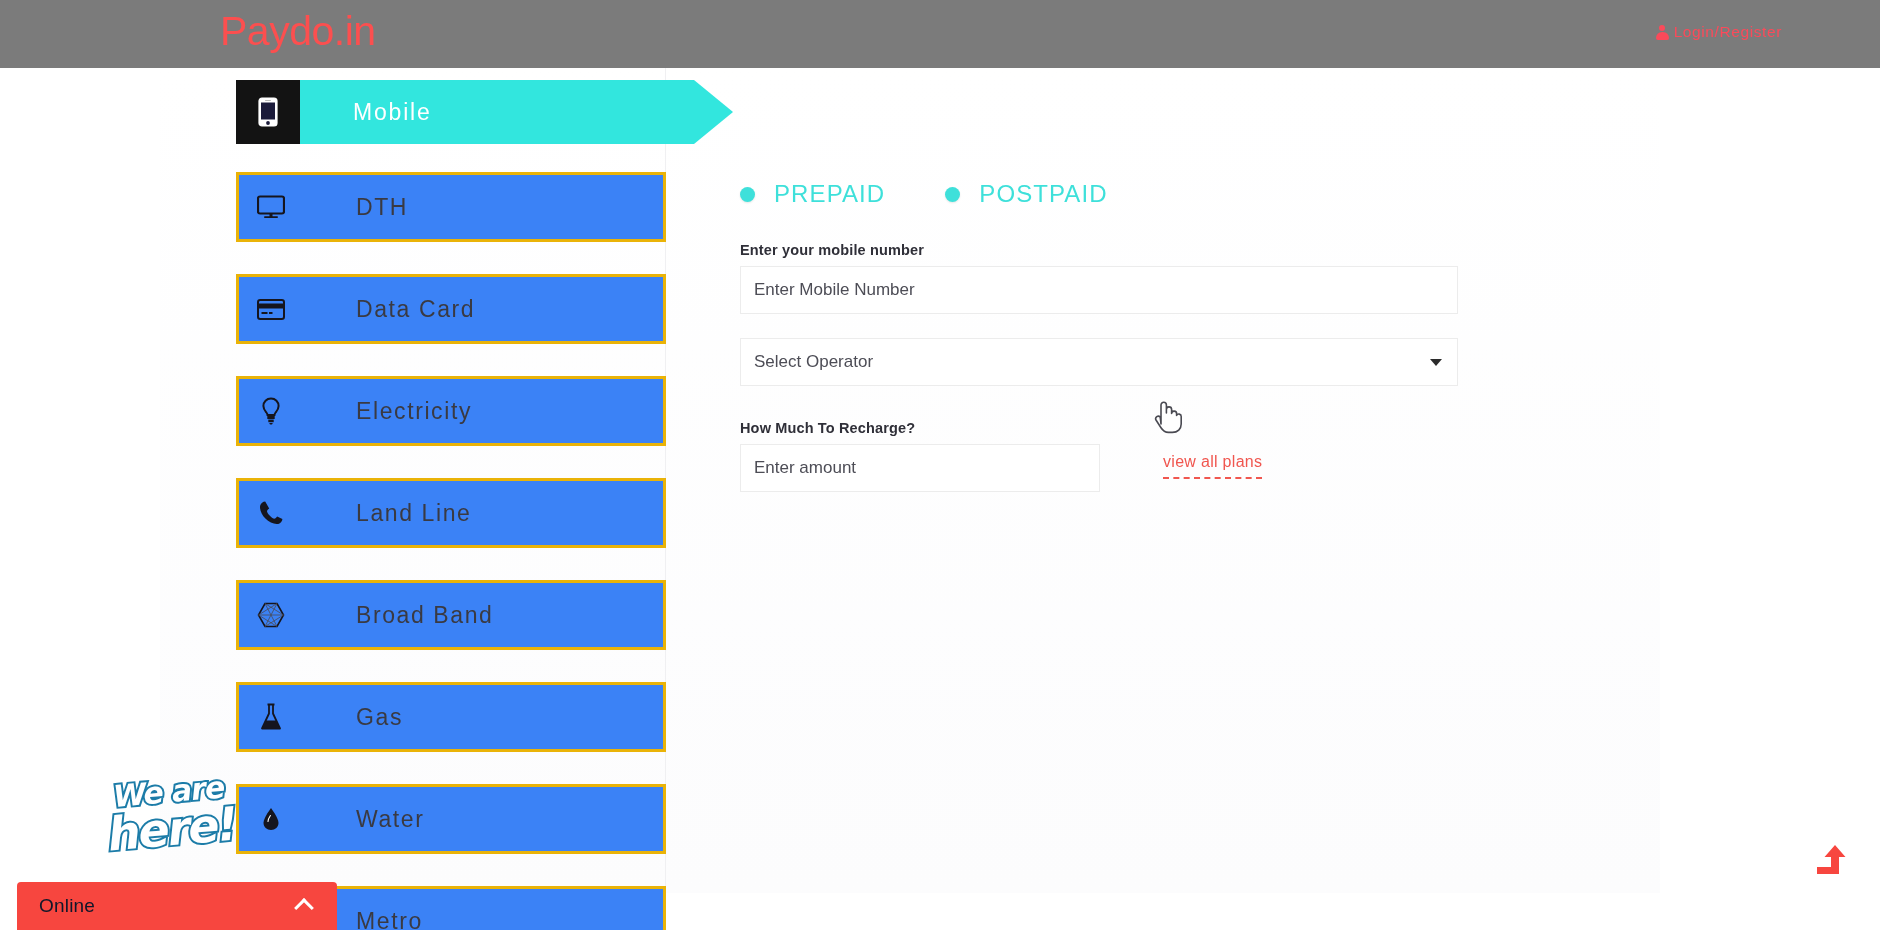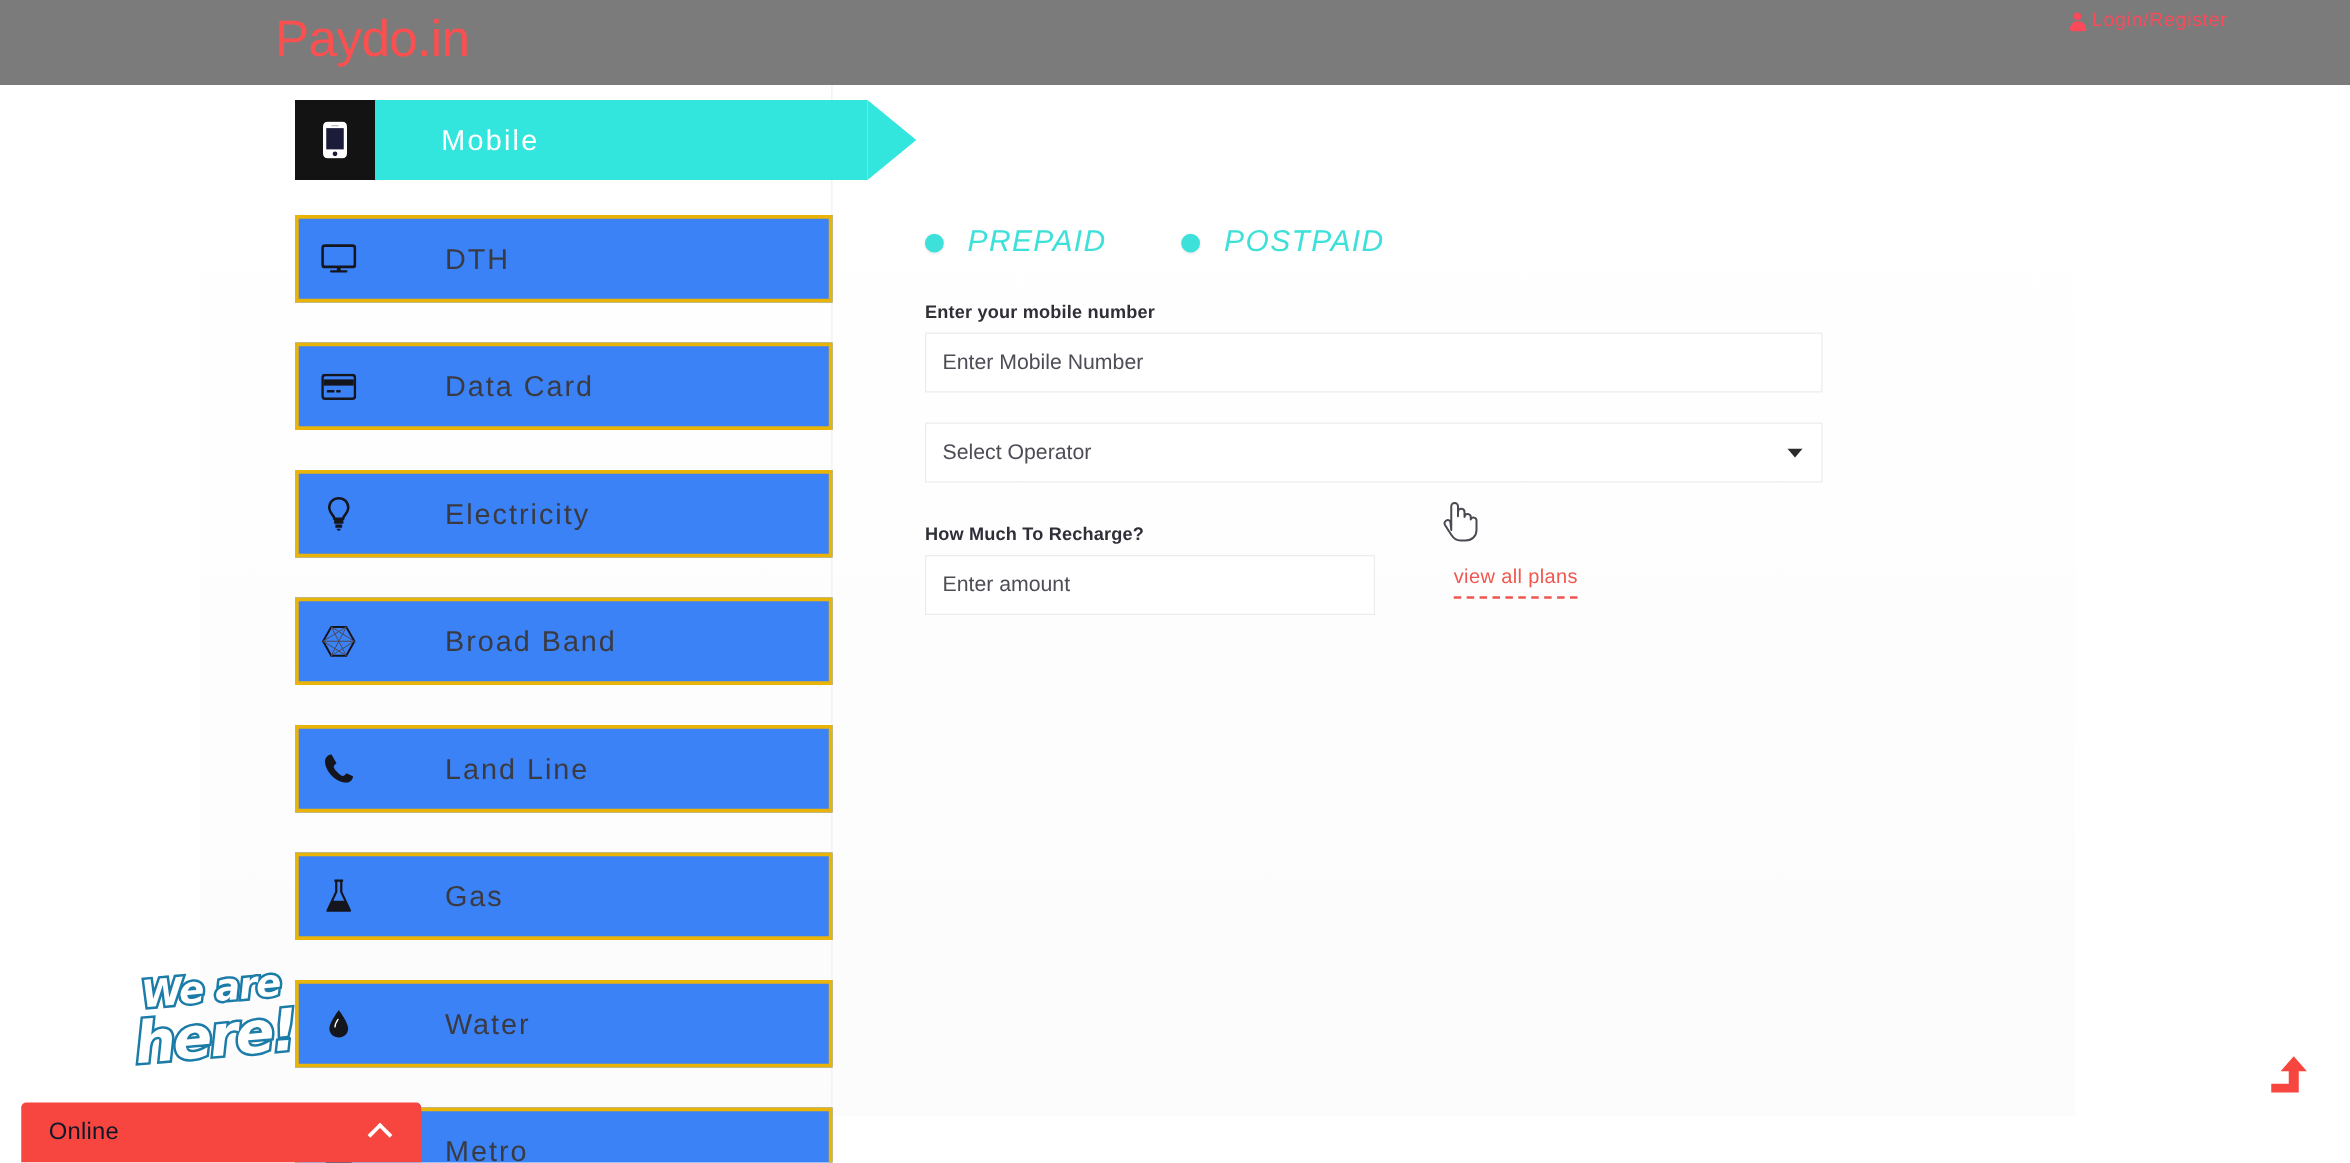--- a/index.html
+++ b/index.html
@@ -16,21 +16,21 @@
     position: absolute; left: 0; top: 0; width: 1880px; height: 68px;
     background: #7b7b7b;
   }
   .logo {
     position: absolute; left: 220px; top: 8px;
     font-size: 41px; font-weight: 400; letter-spacing: -0.5px;
     color: #fc4f4f;
     font-family: "Liberation Sans", sans-serif;
   }
   .login-wrap {
-    position: absolute; right: 98px; top: 8px;
+    position: absolute; right: 98px; top: 23px;
     display: flex; align-items: center; gap: 5px;
     color: #fb4a5a; font-size: 15.5px; letter-spacing: 0.6px;
   }
   .user-icon { display:inline-block; width: 13px; height: 15px; position: relative; }
   .user-icon::before {
     content:""; position:absolute; left:3.5px; top:0; width:6px; height:6px;
     border-radius:50%; background:#fb4a5a;
   }
   .user-icon::after {
     content:""; position:absolute; left:0px; top:7px; width:13px; height:8px;
@@ -94,21 +94,21 @@
 
   
   .form-area { position: absolute; left: 740px; top: 68px; width: 760px; }
   .radio-row { display: flex; align-items: center; gap: 60px; margin-top: 112px; }
   .radio-opt { display: flex; align-items: center; gap: 19px; cursor: pointer; }
   .radio-dot {
     width: 15px; height: 15px; border-radius: 50%; background: #3ee0da;
     box-shadow: 0 1px 2px rgba(0,0,0,0.10);
   }
   .radio-label {
-    font-size: 24px; color: #3ee0da; letter-spacing: 1.1px; font-style: italic;
+    font-size: 24px; color: #3ee0da; letter-spacing: 1.1px;
   }
 
   .field-label {
     margin-top: 34px; font-size: 14.5px; font-weight: bold;
     color: #2f2f38; letter-spacing: 0.15px;
   }
   .text-input {
     margin-top: 8px; width: 718px; height: 48px;
     border: 1px solid #ececec; background: #fff;
     font-size: 17px; color: #4d4d56; padding-left: 13px;
@@ -244,35 +244,35 @@
           <rect x="6.3" y="19" width="7.4" height="3" fill="#15151e"></rect>
           <rect x="7.3" y="22.6" width="5.4" height="2.6" fill="#15151e"></rect>
           <path d="M8.4 26h3.2c0 1-.7 1.6-1.6 1.6S8.4 27 8.4 26z" fill="#15151e"></path>
         </svg>
       </div>
       <div class="label">Electricity</div>
     </div>
 
     <div class="nav-item">
       <div class="ico">
+        <svg class="gi" width="26" height="26" viewBox="0 0 26 26">
+          <path d="M7.2 1.5C5 1.5 2.8 3.3 2.2 5.6c-.9 3.6 1.5 9.2 5.2 13 3.7 3.8 9.3 6.2 12.9 5.3 2.3-.6 4.1-2.8 4.1-5l-5.3-2.4c-1.1 1.5-2 2.2-2.8 2.2-1 0-2.7-1.1-4.4-2.9-1.8-1.8-2.9-3.5-2.9-4.5 0-.8.7-1.7 2.2-2.8L7.2 1.5z" fill="#15151e"></path>
+        </svg>
+      </div>
+      <div class="label">Land Line</div>
+    </div>
+
+    <div class="nav-item">
+      <div class="ico">
         <svg class="gi" width="28" height="26" viewBox="0 0 28 26">
           <polygon points="8,1.5 20,1.5 26.5,13 20,24.5 8,24.5 1.5,13" fill="none" stroke="#15151e" stroke-width="1.6"></polygon>
           <path d="M8,1.5 L20,24.5 M20,1.5 L8,24.5 M1.5,13 L26.5,13 M8,1.5 L26.5,13 M20,1.5 L1.5,13 M1.5,13 L20,24.5 M26.5,13 L8,24.5" stroke="#4a4a55" stroke-width="0.8" fill="none"></path>
         </svg>
       </div>
       <div class="label">Broad Band</div>
-    </div>
-
-    <div class="nav-item">
-      <div class="ico">
-        <svg class="gi" width="26" height="26" viewBox="0 0 26 26">
-          <path d="M7.2 1.5C5 1.5 2.8 3.3 2.2 5.6c-.9 3.6 1.5 9.2 5.2 13 3.7 3.8 9.3 6.2 12.9 5.3 2.3-.6 4.1-2.8 4.1-5l-5.3-2.4c-1.1 1.5-2 2.2-2.8 2.2-1 0-2.7-1.1-4.4-2.9-1.8-1.8-2.9-3.5-2.9-4.5 0-.8.7-1.7 2.2-2.8L7.2 1.5z" fill="#15151e"></path>
-        </svg>
-      </div>
-      <div class="label">Land Line</div>
     </div>
 
     <div class="nav-item">
       <div class="ico">
         <svg class="gi" width="24" height="28" viewBox="0 0 24 28">
           <path d="M8.5 1.5h7M10 1.5v9L3 25.5h18L14 10.5v-9" fill="none" stroke="#15151e" stroke-width="1.8" stroke-linejoin="round"></path>
           <path d="M6.6 17.5h10.8L21 25.5H3z" fill="#15151e"></path>
         </svg>
       </div>
       <div class="label">Gas</div>

